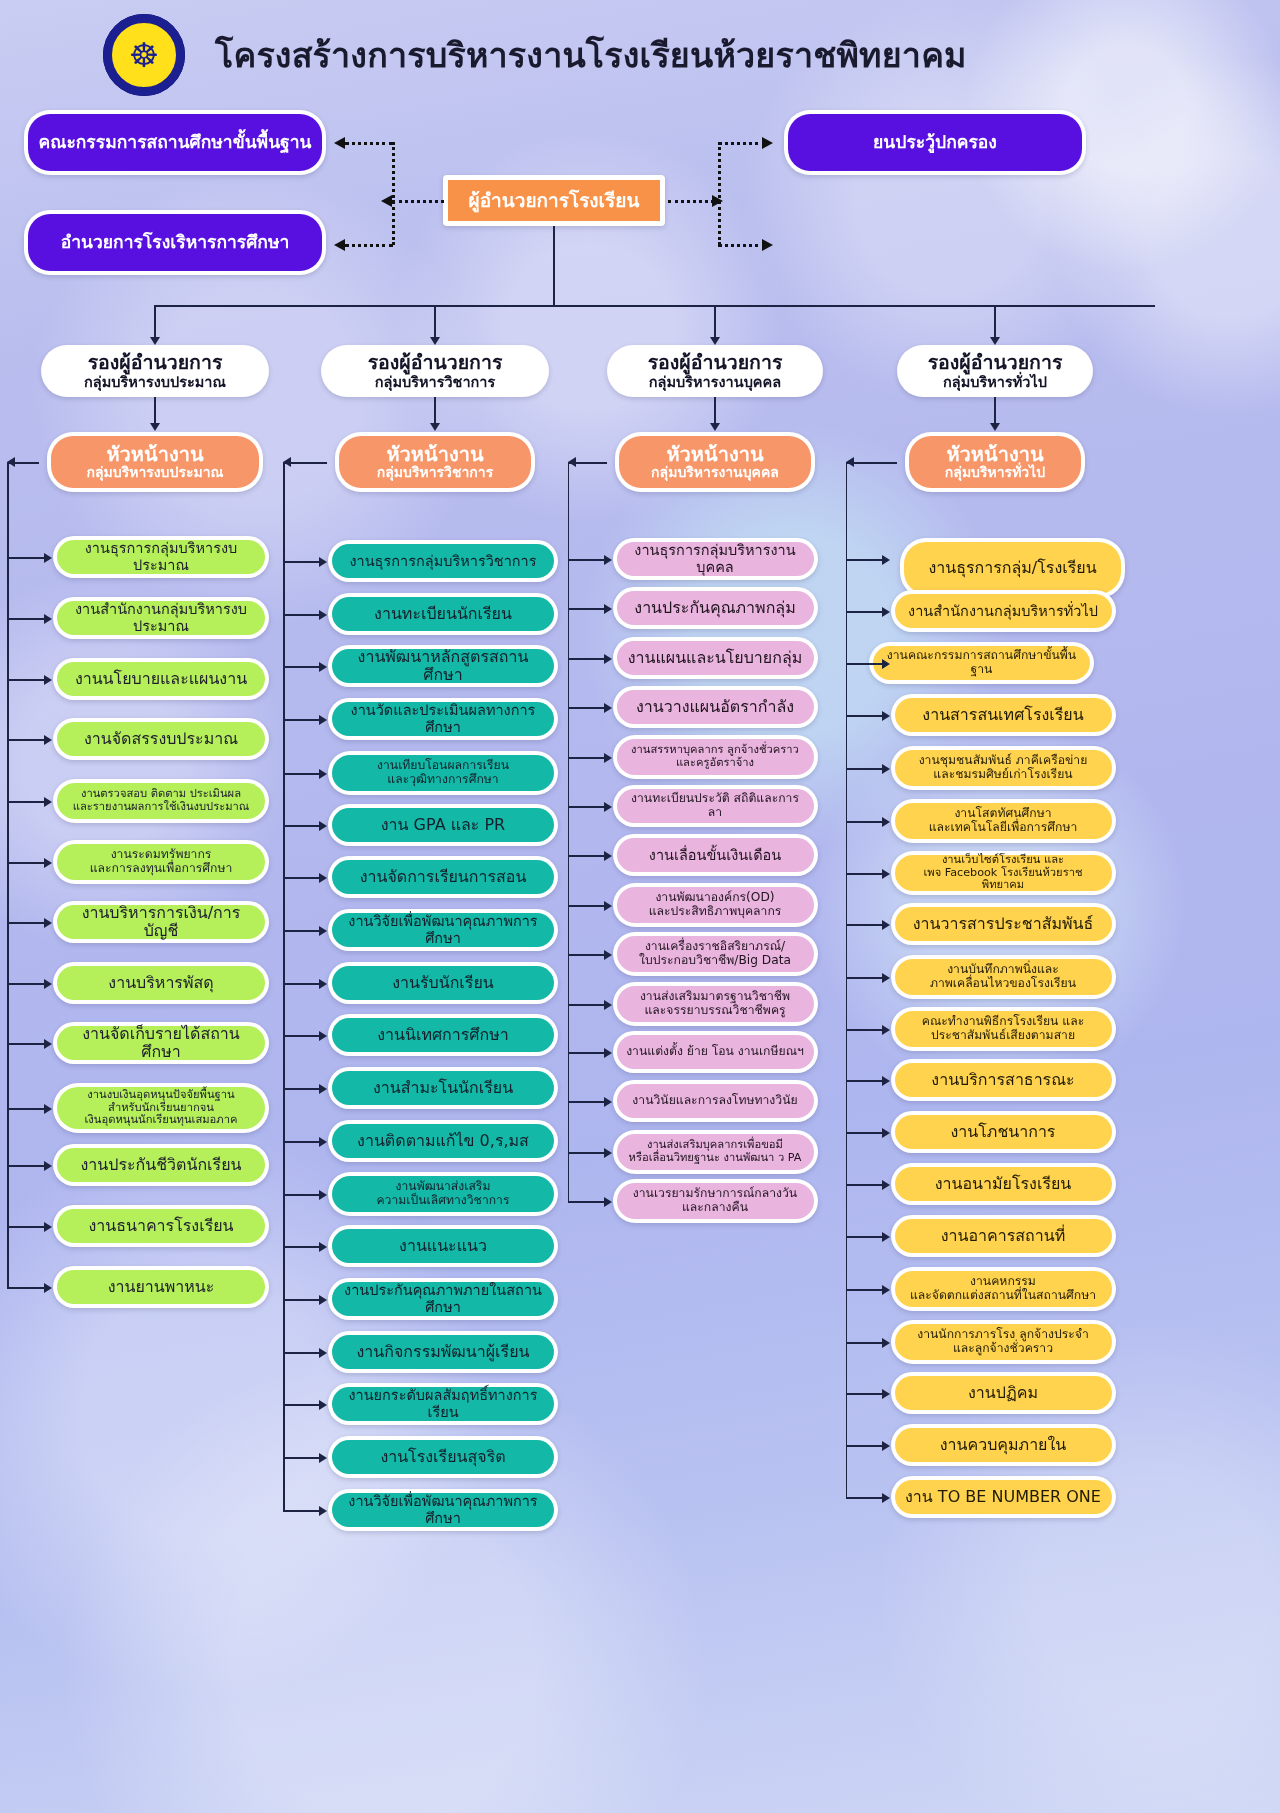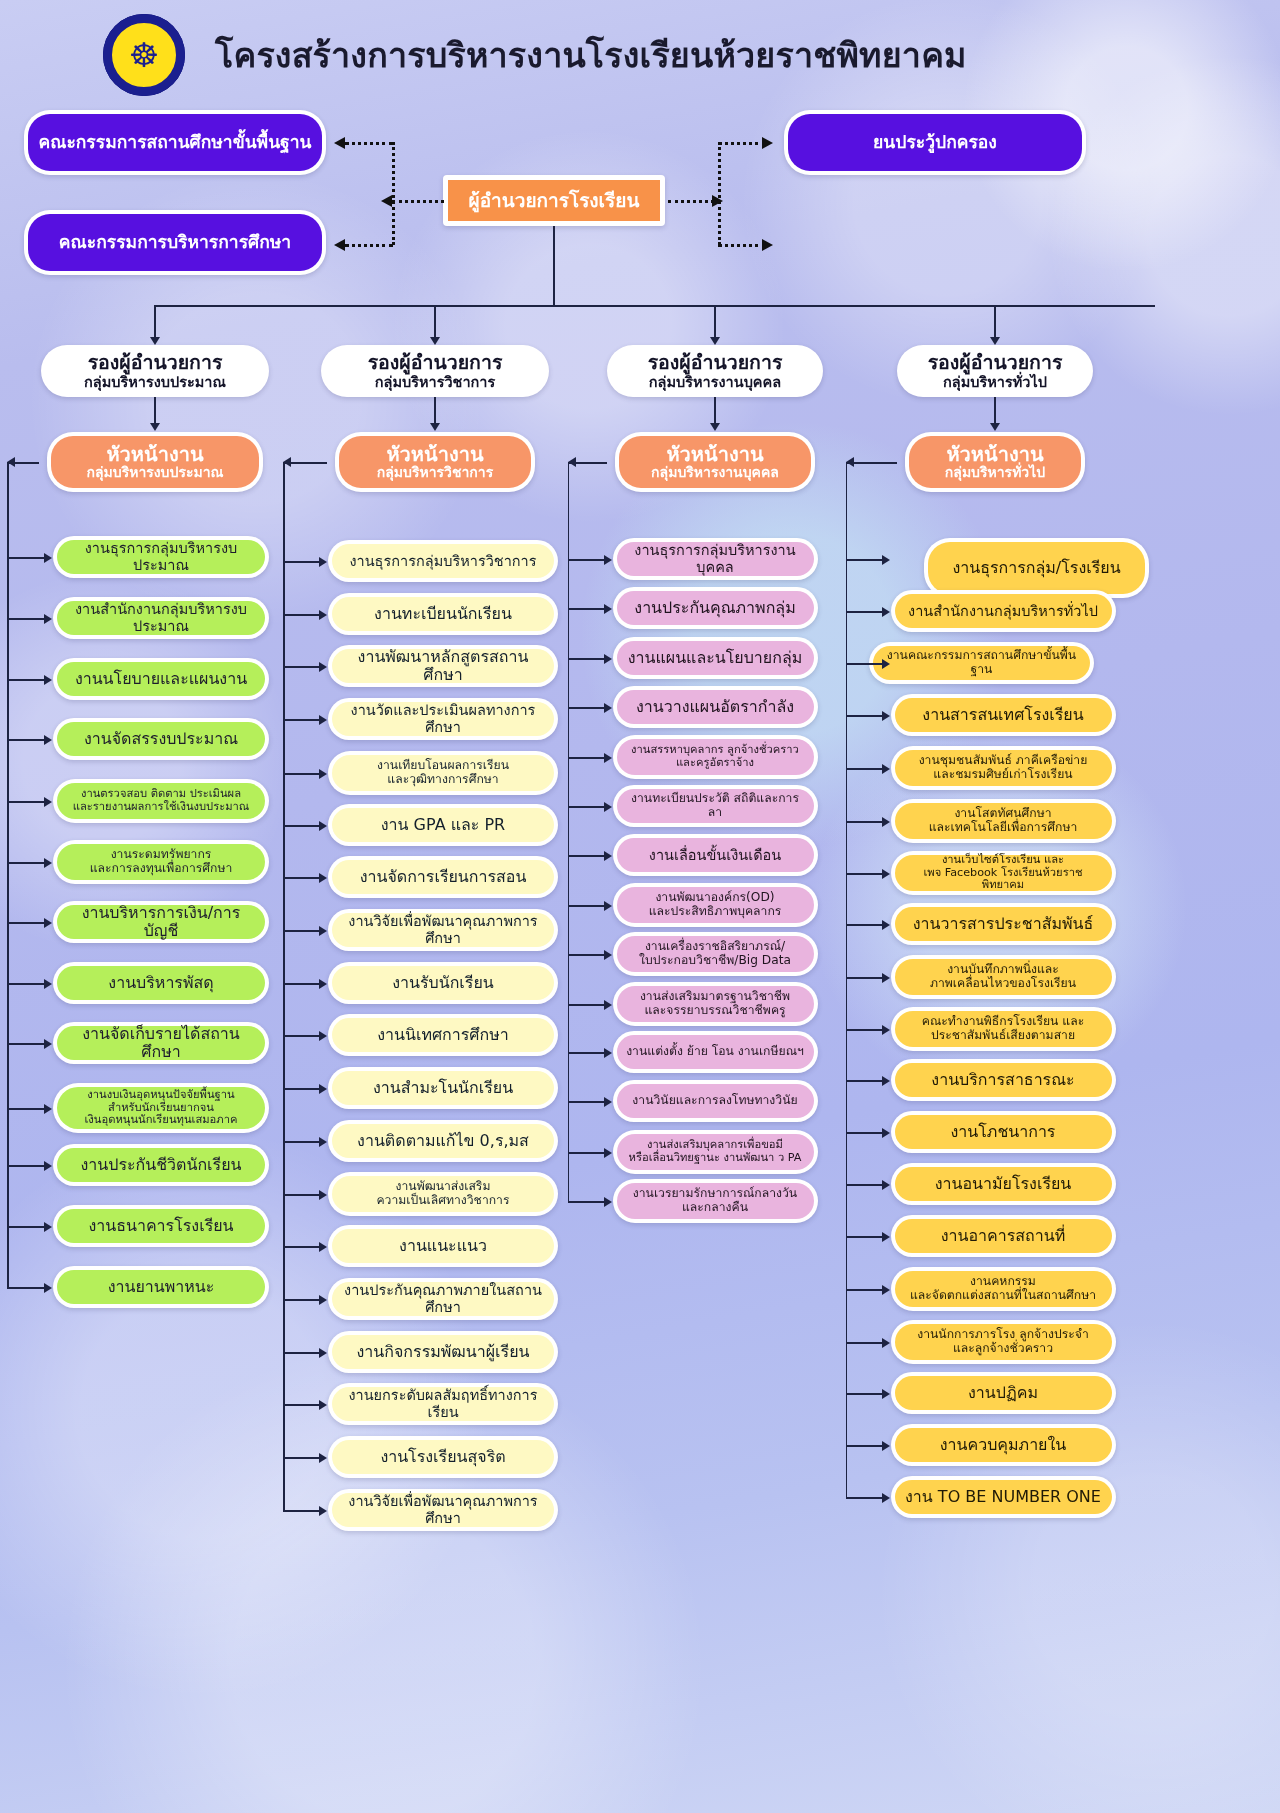--- a/index.html
+++ b/index.html
@@ -71,21 +71,21 @@
   .node.orangeflat{ border-radius:4px; padding:5px; }
   .node.orangeflat > .inner{ background:#f89249; color:#fff; font-weight:bold; font-size:19px; border-radius:0; }
   .node.white > .inner{ background:#fff; color:#141428; font-weight:bold; flex-direction:column; }
   .node.white .l1{ font-size:19.5px; }
   .node.white .l2{ font-size:14.5px; }
   .node.head > .inner{ background:#f79668; color:#fff; font-weight:bold; flex-direction:column; }
   .node.head .l1{ font-size:20px; }
   .node.head .l2{ font-size:14px; }
 
   .node.green > .inner{ background:#b5ef5a; color:#1d1d2c; }
-  .node.teal  > .inner{ background:#fef9c3; color:#14202c;align-items:center; }
+  .node.teal  > .inner{ background:#14b8a6; color:#14202c;align-items:center; }
   .node.pink  > .inner{ background:#e9b4de; color:#20141f; }
   .node.amber > .inner{ background:#ffd34e; color:#201a06; }
 
   .t1{ font-size:16px; }
   .t2{ font-size:14.5px; }
   .t3{ font-size:12.2px; line-height:1.2; }
   .t4{ font-size:11.2px; line-height:1.22; }
 
   
   .ln{ position:absolute; background:#1d2342; }
@@ -114,21 +114,21 @@
   </div>
 
   <div class="node purple" style="left:24px; top:110px; width:302px; height:65px;">
     <div class="inner">
         <span>คณะกรรมการสถานศึกษาขั้นพื้นฐาน</span>
       </div>
   </div>
 
   <div class="node purple" style="left:24px; top:210px; width:302px; height:65px;">
     <div class="inner">
-        <span>คณะกรรมการบริหารการศึกษา</span>
+        <span>อำนวยการโรงเริหารการศึกษา</span>
       </div>
   </div>
 
   <div class="node orangeflat" style="left:443px; top:175px; width:222px; height:51px;">
     <div class="inner">
         <span>ผู้อำนวยการโรงเรียน</span>
       </div>
   </div>
 
   <div class="node purple" style="left:784px; top:110px; width:302px; height:65px;">
@@ -546,21 +546,21 @@
      </div>
     </div>
     <div class="ln lnv" style="left:994px; top:397px; height:27px;"></div>
     <div class="arrow arr-d" style="left:990px; top:423px;"></div>
     <div class="node head" style="left:905px; top:432px; width:180px; height:60px;">
       <div class="inner">
        <span class="l1">หัวหน้างาน</span>
        <span class="l2">กลุ่มบริหารทั่วไป</span>
      </div>
     </div>
-    <div class="node amber" style="left:924px; top:538px; width:225px; height:60px;align-items:center;">
+    <div class="node amber" style="left:900px; top:538px; width:225px; height:60px;align-items:center;">
       <div class="inner t1">
         <div><span>งานธุรการกลุ่ม/โรงเรียน</span></div>
       </div>
     </div>
     <div class="ln lnh" style="left:845.5px; top:559px; width:37px;"></div>
     <div class="arrow arr-r" style="left:881.5px; top:555px;"></div>
     <div class="node amber" style="left:890.5px; top:590px; width:225px; height:42px;">
       <div class="inner t2">
         <div><span>งานสำนักงานกลุ่มบริหารทั่วไป</span></div>
       </div>

